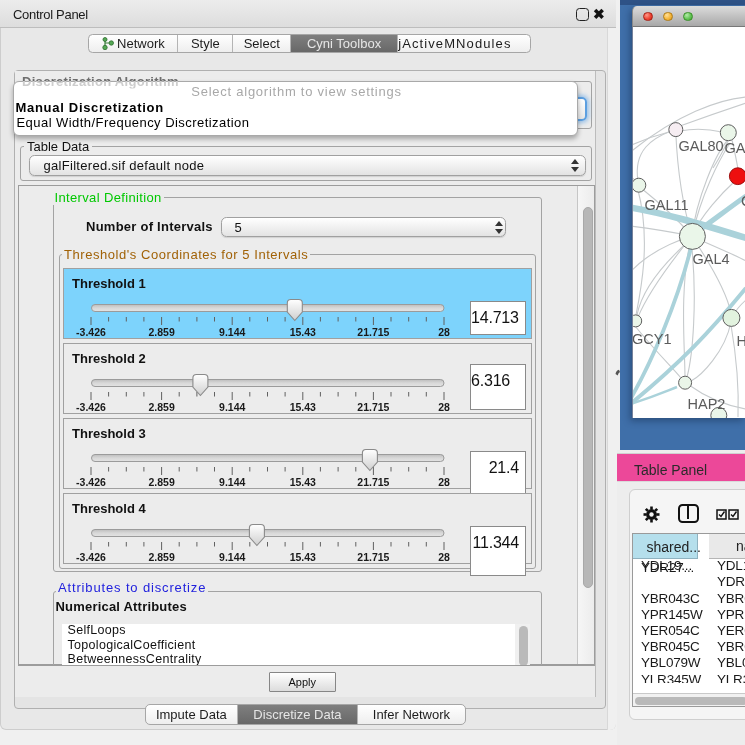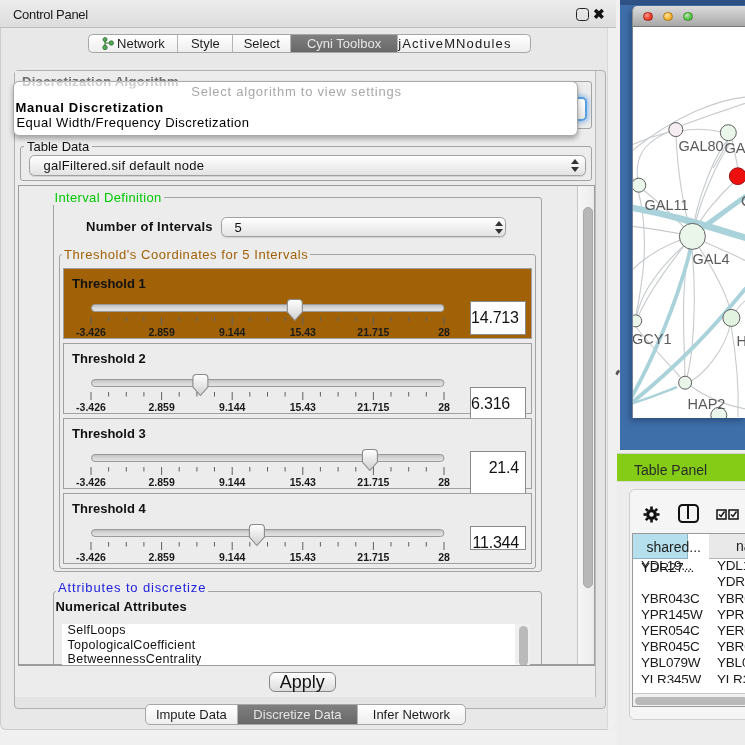--- a/index.html
+++ b/index.html
@@ -86,21 +86,21 @@
       </linearGradient>
  <linearGradient id="trackg" x1="0" y1="0" x2="0" y2="1">
         <stop offset="0" stop-color="#bdbdbd"></stop>
         <stop offset="0.5" stop-color="#d8d8d8"></stop>
         <stop offset="1" stop-color="#e3e3e3"></stop>
       </linearGradient>
 </defs>
   </svg>
 
 
-<div style="position:absolute;left:63px;top:267.5px;width:468.5px;height:71px;border:1px solid #a0a0a0;background:#a16207">
+<div style="position:absolute;left:63px;top:267.5px;width:468.5px;height:71px;border:1px solid #a0a0a0;background:#7dd3fc">
   <div style="position:absolute;left:8px;top:7.5px;font-weight:bold;font-size:13px;color:#111">Threshold 1</div>
   <svg width="469" height="72" style="position:absolute;left:0;top:0">
       <rect x="27.5" y="35.5" width="352.5" height="7" rx="3.5" fill="url(#trackg)" stroke="#9b9b9b" stroke-width="1"></rect>
       <line x1="27.0" y1="48" x2="27.0" y2="56" stroke="#616161" stroke-width="1"></line>
       <line x1="44.6" y1="48" x2="44.6" y2="52.5" stroke="#616161" stroke-width="1"></line>
       <line x1="62.3" y1="48" x2="62.3" y2="52.5" stroke="#616161" stroke-width="1"></line>
       <line x1="79.9" y1="48" x2="79.9" y2="52.5" stroke="#616161" stroke-width="1"></line>
       <line x1="97.6" y1="48" x2="97.6" y2="56" stroke="#616161" stroke-width="1"></line>
       <line x1="115.2" y1="48" x2="115.2" y2="52.5" stroke="#616161" stroke-width="1"></line>
       <line x1="132.9" y1="48" x2="132.9" y2="52.5" stroke="#616161" stroke-width="1"></line>
@@ -158,21 +158,21 @@
       <text x="27.0" y="66.5" font-size="10.5" font-weight="bold" fill="#1a1a1a" text-anchor="middle" font-family="Liberation Sans, sans-serif">-3.426</text>
       <text x="97.6" y="66.5" font-size="10.5" font-weight="bold" fill="#1a1a1a" text-anchor="middle" font-family="Liberation Sans, sans-serif">2.859</text>
       <text x="168.2" y="66.5" font-size="10.5" font-weight="bold" fill="#1a1a1a" text-anchor="middle" font-family="Liberation Sans, sans-serif">9.144</text>
       <text x="238.8" y="66.5" font-size="10.5" font-weight="bold" fill="#1a1a1a" text-anchor="middle" font-family="Liberation Sans, sans-serif">15.43</text>
       <text x="309.4" y="66.5" font-size="10.5" font-weight="bold" fill="#1a1a1a" text-anchor="middle" font-family="Liberation Sans, sans-serif">21.715</text>
       <text x="380.0" y="66.5" font-size="10.5" font-weight="bold" fill="#1a1a1a" text-anchor="middle" font-family="Liberation Sans, sans-serif">28</text>
       <g transform="translate(136.4,0)">
         <path d="M-7.5,34 L-7.5,43 L0,51.5 L7.5,43 L7.5,34 Q7.5,30.5 4,30.5 L-4,30.5 Q-7.5,30.5 -7.5,34 Z" fill="url(#thumbg)" stroke="#8a8a8a" stroke-width="1.1"></path>
       </g>
     </svg>
-  <div style="position:absolute;left:406px;top:43px;width:56px;height:34px;background:#fff;border:1px solid #8a8a8a;font-size:16px;color:#111;text-align:right;line-height:32.5px;padding-right:18px;letter-spacing:-0.2px">6.316</div>
+  <div style="position:absolute;left:406px;top:20px;width:56px;height:46px;background:#fff;border:1px solid #8a8a8a;font-size:16px;color:#111;text-align:right;line-height:32.5px;padding-right:18px;letter-spacing:-0.2px">6.316</div>
 </div>
 <div style="position:absolute;left:63px;top:417.5px;width:468.5px;height:71px;border:1px solid #a0a0a0;background:#ececec">
   <div style="position:absolute;left:8px;top:7.5px;font-weight:bold;font-size:13px;color:#111">Threshold 3</div>
   <svg width="469" height="72" style="position:absolute;left:0;top:0">
       <rect x="27.5" y="35.5" width="352.5" height="7" rx="3.5" fill="url(#trackg)" stroke="#9b9b9b" stroke-width="1"></rect>
       <line x1="27.0" y1="48" x2="27.0" y2="56" stroke="#616161" stroke-width="1"></line>
       <line x1="44.6" y1="48" x2="44.6" y2="52.5" stroke="#616161" stroke-width="1"></line>
       <line x1="62.3" y1="48" x2="62.3" y2="52.5" stroke="#616161" stroke-width="1"></line>
       <line x1="79.9" y1="48" x2="79.9" y2="52.5" stroke="#616161" stroke-width="1"></line>
       <line x1="97.6" y1="48" x2="97.6" y2="56" stroke="#616161" stroke-width="1"></line>
@@ -232,41 +232,41 @@
       <text x="27.0" y="66.5" font-size="10.5" font-weight="bold" fill="#1a1a1a" text-anchor="middle" font-family="Liberation Sans, sans-serif">-3.426</text>
       <text x="97.6" y="66.5" font-size="10.5" font-weight="bold" fill="#1a1a1a" text-anchor="middle" font-family="Liberation Sans, sans-serif">2.859</text>
       <text x="168.2" y="66.5" font-size="10.5" font-weight="bold" fill="#1a1a1a" text-anchor="middle" font-family="Liberation Sans, sans-serif">9.144</text>
       <text x="238.8" y="66.5" font-size="10.5" font-weight="bold" fill="#1a1a1a" text-anchor="middle" font-family="Liberation Sans, sans-serif">15.43</text>
       <text x="309.4" y="66.5" font-size="10.5" font-weight="bold" fill="#1a1a1a" text-anchor="middle" font-family="Liberation Sans, sans-serif">21.715</text>
       <text x="380.0" y="66.5" font-size="10.5" font-weight="bold" fill="#1a1a1a" text-anchor="middle" font-family="Liberation Sans, sans-serif">28</text>
       <g transform="translate(192.9,0)">
         <path d="M-7.5,34 L-7.5,43 L0,51.5 L7.5,43 L7.5,34 Q7.5,30.5 4,30.5 L-4,30.5 Q-7.5,30.5 -7.5,34 Z" fill="url(#thumbg)" stroke="#8a8a8a" stroke-width="1.1"></path>
       </g>
     </svg>
-  <div style="position:absolute;left:406px;top:32.5px;width:56px;height:24px;background:#fff;border:1px solid #8a8a8a;font-size:16px;color:#111;text-align:right;line-height:32.5px;padding-right:6px;letter-spacing:-0.2px">11.344</div>
+  <div style="position:absolute;left:406px;top:32.5px;width:56px;height:50px;background:#fff;border:1px solid #8a8a8a;font-size:16px;color:#111;text-align:right;line-height:32.5px;padding-right:6px;letter-spacing:-0.2px">11.344</div>
 </div>
 
 
 <div class="abs" style="left:18px;top:576px;width:576px;height:88.5px;overflow:hidden">
   <div class="abs" style="left:35px;top:15px;width:489px;height:120px;border:1px solid #a3a3a3;border-radius:3px"></div>
   <div class="abs" style="left:38px;top:4.3px;font-size:13px;color:#2222dd;background:#ececec;padding:0 2px;letter-spacing:0.85px">Attributes to discretize</div>
   <div class="abs" style="left:37.5px;top:22.8px;font-size:13px;font-weight:bold;color:#111;letter-spacing:0.2px">Numerical Attributes</div>
   <div class="abs" style="left:44px;top:48px;width:453px;height:41px;background:#fff"></div>
   <div class="abs" style="left:497px;top:48px;width:14.5px;height:41px;background:#f0f0f0"></div>
   <div class="abs" style="left:500.5px;top:50px;width:9.5px;height:40px;background:#bababa;border-radius:5px"></div>
   <div class="abs" style="left:49.5px;top:47px;font-size:12.5px;letter-spacing:0.3px;color:#111">SelfLoops</div>
   <div class="abs" style="left:49.5px;top:61.5px;font-size:12.5px;letter-spacing:0.3px;color:#111">TopologicalCoefficient</div>
   <div class="abs" style="left:49.5px;top:76px;font-size:12.5px;letter-spacing:0.3px;color:#111">BetweennessCentrality</div>
 </div>
 
 
 <div class="abs" style="left:18px;top:664.5px;width:576.5px;height:1px;background:#9c9c9c"></div>
 
 
-<div class="abs" style="left:269px;top:672px;width:66.5px;height:19.5px;border:1px solid #868686;border-radius:6px;background:linear-gradient(#ffffff,#dcdcdc);font-size:18px;color:#111;text-align:center;line-height:18px">Apply</div>
+<div class="abs" style="left:269px;top:672px;width:66.5px;height:19.5px;border:1px solid #868686;border-radius:1px;background:linear-gradient(#ffffff,#dcdcdc);font-size:11px;color:#111;text-align:center;line-height:18px">Apply</div>
 
 
 <div class="abs" style="left:144.7px;top:703.5px;width:321.3px;height:21px;border:1px solid #a6a6a6;border-radius:5px;background:linear-gradient(#ffffff,#eeeeee);display:flex;font-size:13px;color:#1c1c1c;line-height:19px;overflow:hidden">
   <div style="width:92.3px;border-right:1px solid #b4b4b4;text-align:center">Impute Data</div>
   <div style="width:119.9px;border-right:1px solid #b4b4b4;text-align:center;background:linear-gradient(#7f7f7f,#686868);color:#e6e6e6">Discretize Data</div>
   <div style="flex:1;text-align:center">Infer Network</div>
 </div>
 
 
 <div class="abs" style="left:607px;top:28px;width:9px;height:701.5px;background:#f0f0f0;border-left:1px solid #d8d8d8;border-radius:0 0 6px 0"></div>
@@ -346,21 +346,21 @@
 <text x="735.5" y="346">HI</text>
 <text x="631" y="344">GCY1</text>
 <text x="686.5" y="408.5">HAP2</text>
 </g>
 </svg>
   </div>
 </div>
 
 
 <div class="abs" style="left:617px;top:450px;width:128px;height:295px;background:#ededed"></div>
-<div class="abs" style="left:617px;top:452.5px;width:128px;height:29px;background:#84cc16;border-top:1px solid #d0d0d0;border-bottom:1px solid #dadada">
+<div class="abs" style="left:617px;top:452.5px;width:128px;height:29px;background:#ec4899;border-top:1px solid #d0d0d0;border-bottom:1px solid #dadada">
   <div class="abs" style="left:17px;top:8px;font-size:14px;color:#2b2b2b">Table Panel</div>
 </div>
 
 
 <div class="abs" style="left:629px;top:489px;width:126px;height:231px;background:#f5f5f5;border:1px solid #cfcfcf;border-radius:6px"></div>
 
 <svg class="abs" style="left:643px;top:506px" width="17" height="17" viewBox="0 0 17 17">
   <g fill="#111">
       <circle cx="8.5" cy="8.5" r="5.4"></circle>
   <g stroke="#111" stroke-width="2.6">
@@ -383,21 +383,21 @@
 
 <svg class="abs" style="left:716px;top:508.5px" width="23" height="11" viewBox="0 0 23 11">
   <rect x="1" y="1" width="9" height="9" fill="none" stroke="#111" stroke-width="1.5"></rect>
   <path d="M3,5.5 L5,7.5 L8.5,2.5" fill="none" stroke="#111" stroke-width="1.4"></path>
   <rect x="13" y="1" width="9" height="9" fill="none" stroke="#111" stroke-width="1.5"></rect>
   <path d="M15,5.5 L17,7.5 L20.5,2.5" fill="none" stroke="#111" stroke-width="1.4"></path>
 </svg>
 
 
 <div class="abs" style="left:631.5px;top:532.5px;width:114px;height:174.5px;border:1px solid #9a9a9a;background:#fff;overflow:hidden">
-  <div class="abs" style="left:0;top:0;width:55px;height:25px;background:#b5dfec;border-right:1px solid #8fb2c0;border-bottom:1px solid #8fb2c0;text-align:center;font-size:14px;color:#222;line-height:27px;padding-left:14px">shared...</div>
+  <div class="abs" style="left:0;top:0;width:65px;height:25px;background:#b5dfec;border-right:1px solid #8fb2c0;border-bottom:1px solid #8fb2c0;text-align:center;font-size:14px;color:#222;line-height:27px;padding-left:14px">shared...</div>
   <div class="abs" style="left:76.5px;top:0;width:38px;height:25px;background:#e9e9e9;border-bottom:1px solid #b5b5b5;font-size:14px;color:#222">
     <span style="position:absolute;left:27px;top:4px">na</span>
   </div>
   <div class="abs" style="left:0;top:25px;width:114px;height:124px;overflow:hidden">
     <div style="position:absolute;left:8.5px;top:-0.4px;font-size:13.5px;letter-spacing:-0.2px;color:#1a1a1a">YDL19...</div>
       <div style="position:absolute;left:84.5px;top:-0.4px;font-size:13.5px;letter-spacing:-0.2px;color:#1a1a1a">YDL19</div>
       <div style="position:absolute;left:8.5px;top:1px;font-size:13.5px;letter-spacing:-0.2px;color:#1a1a1a">YDR27...</div>
       <div style="position:absolute;left:84.5px;top:15.8px;font-size:13.5px;letter-spacing:-0.2px;color:#1a1a1a">YDR27</div>
       <div style="position:absolute;left:8.5px;top:32.0px;font-size:13.5px;letter-spacing:-0.2px;color:#1a1a1a">YBR043C</div>
       <div style="position:absolute;left:84.5px;top:32.0px;font-size:13.5px;letter-spacing:-0.2px;color:#1a1a1a">YBR04</div>

